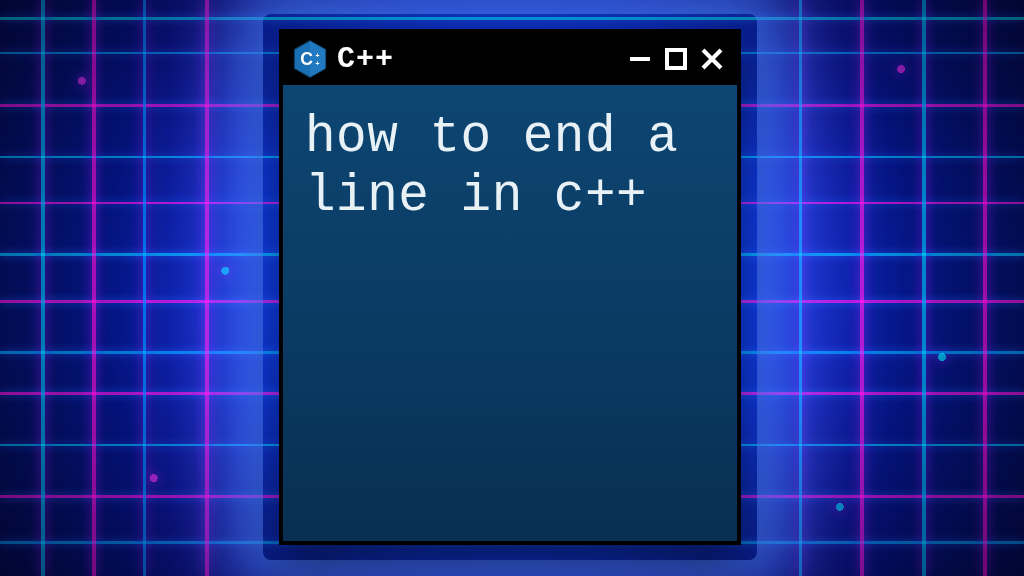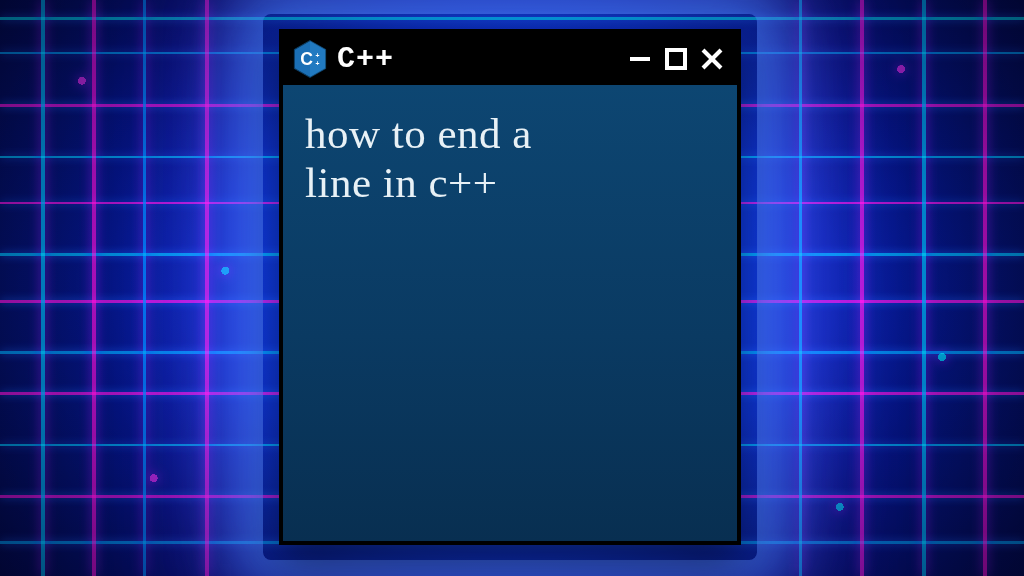--- a/index.html
+++ b/index.html
@@ -108,23 +108,23 @@
       cursor:pointer;
     }
     .ctrl svg{width:24px;height:24px;display:block;}
     .content{
       flex:1;
       background:linear-gradient(180deg,#0d4672 0%,#0a3a62 55%,#082f51 100%);
       padding:24px 22px;
     }
     .content-text{
       color:#e8f1f6;
-      font-size:43px;
+      font-size:51px;
       line-height:1.15;
-      font-family:Liberation Serif, serif;
+      font-family:Liberation Mono, monospace;
       letter-spacing:.5px;
       white-space:pre-line;
     }
   </style>
 </head>
 <body>
 
 <div class="bg"></div>
 <div class="vignette"></div>
 <div class="glow"></div>

